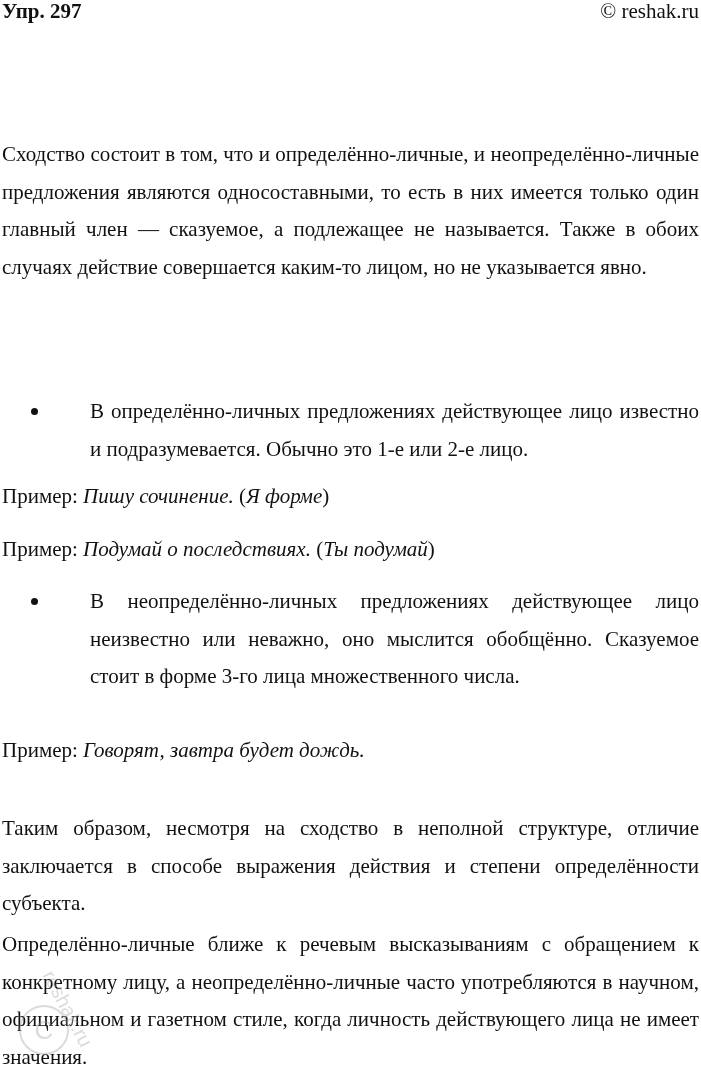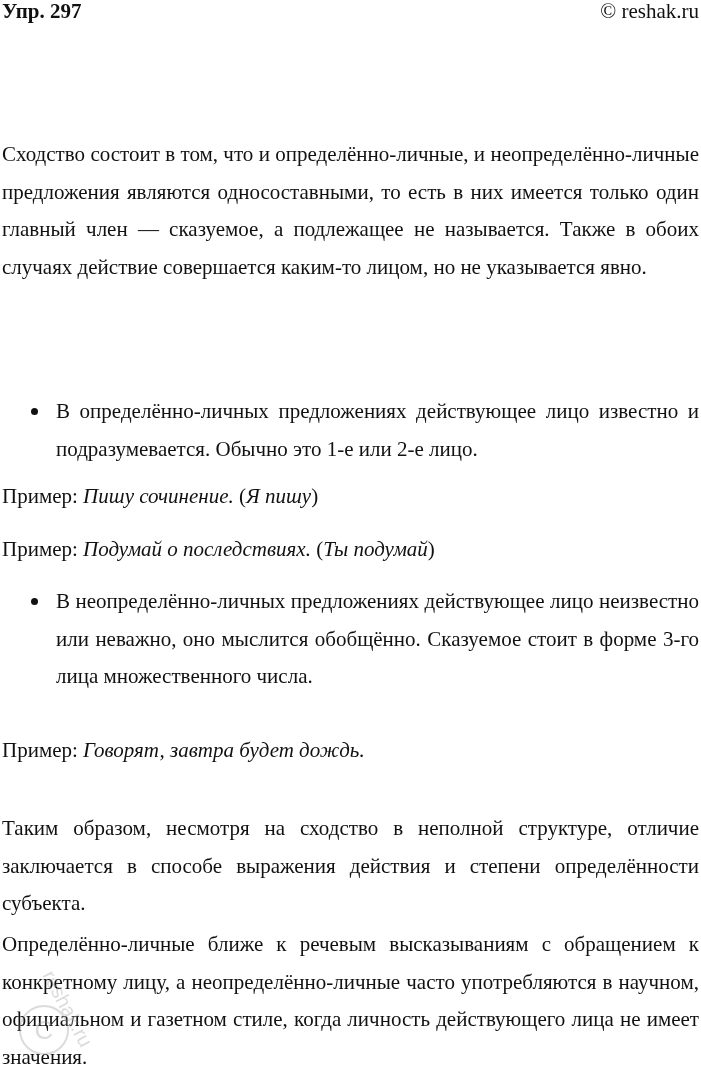--- a/index.html
+++ b/index.html
@@ -58,21 +58,21 @@
     .bullet-list {
       position: absolute;
       left: 0;
       width: 699px;
       margin: 0;
       padding: 0;
       list-style: none;
     }
     .bullet-item {
       position: relative;
-      padding-left: 56px;
+      padding-left: 90px;
       line-height: 37.6px;
       text-align: justify;
       text-align-last: left;
     }
     .bullet-dot {
       position: absolute;
       left: 31px;
       top: 15px;
       width: 7px;
       height: 7px;
@@ -114,21 +114,21 @@
 
 
   <ul class="bullet-list" style="top:393px;">
     <li class="bullet-item">
       <span class="bullet-dot"></span>
       <span>В определённо-личных предложениях действующее лицо известно и подразумевается. Обычно это 1-е или 2-е лицо.</span>
     </li>
   </ul>
 
   <p class="example" style="top:481px;">
-    <span>Пример: </span><span class="it">Пишу сочинение.</span><span> (</span><span class="it">Я пишу</span><span>)</span>
+    <span>Пример: </span><span class="it">Пишу сочинение.</span><span> (</span><span class="it">Я форме</span><span>)</span>
   </p>
 
   <p class="example" style="top:534px;">
     <span>Пример: </span><span class="it">Подумай о последствиях.</span><span> (</span><span class="it">Ты подумай</span><span>)</span>
   </p>
 
   <ul class="bullet-list" style="top:583px;">
     <li class="bullet-item">
       <span class="bullet-dot"></span>
       <span>В неопределённо-личных предложениях действующее лицо неизвестно или неважно, оно мыслится обобщённо. Сказуемое стоит в форме 3-го лица множественного числа.</span>

